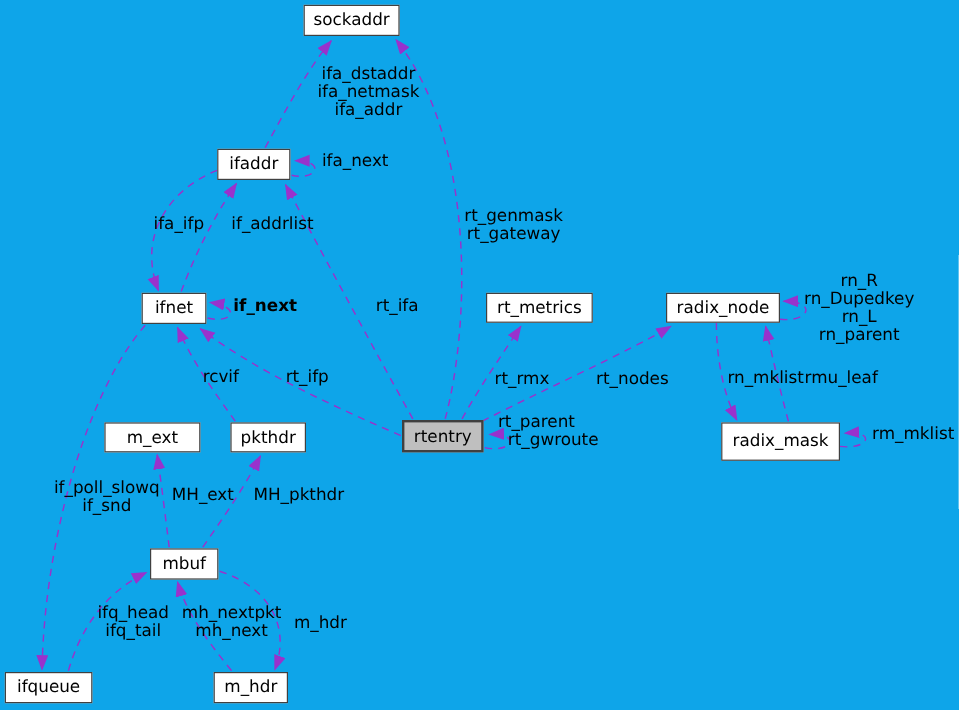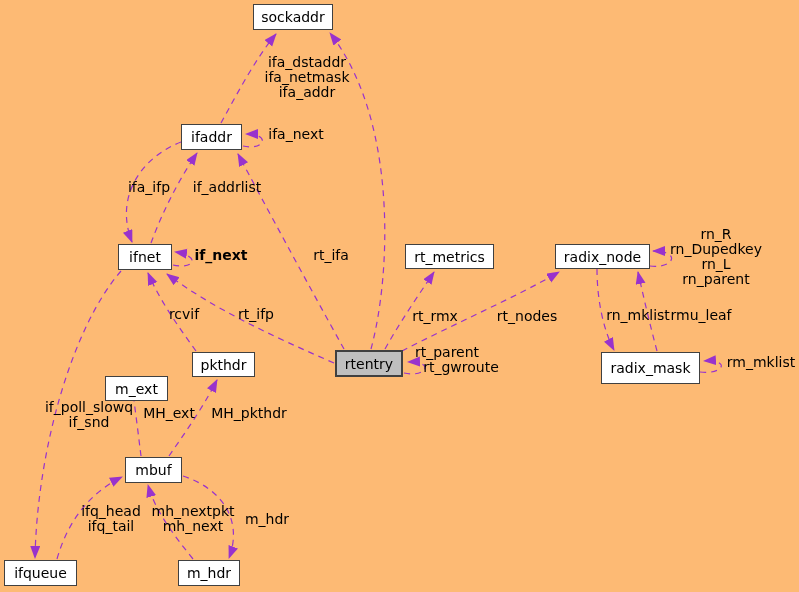--- a/index.html
+++ b/index.html
@@ -4,21 +4,21 @@
 <style>
   :root{
     --edge-color:#9932cc;
     --node-border:#404040;
     --node-fill:#ffffff;
     --highlight-fill:#bfbfbf;
     --text-color:#000000;
   }
   html,body{margin:0;padding:0;background:#fff;}
   .canvas{
-    position:relative;width:799px;height:592px;background:#fdba74;overflow:hidden;
+    position:relative;width:799px;height:592px;background:#0ea5e9;overflow:hidden;
     font-family:"DejaVu Sans","Liberation Sans",sans-serif;color:var(--text-color);
   }
   svg.edges{position:absolute;left:0;top:0;width:799px;height:592px;}
   svg.edges path.edge{
     fill:none;stroke:var(--edge-color);stroke-width:1.2;stroke-dasharray:6,5;
   }
   .node{
     position:absolute;box-sizing:border-box;border:1.4px solid var(--node-border);
     background:var(--node-fill);display:flex;align-items:center;justify-content:center;
     font-size:14px;line-height:1;white-space:nowrap;
@@ -64,35 +64,39 @@
     <path class="edge" d="M 169,456 C 184,434 201,411 217,380" marker-end="url(#arrowhead)"></path>
   </svg>
 
   <div class="node" style="left:253px;top:4px;width:80px;height:26px;">sockaddr</div>
   <div class="node" style="left:181px;top:124px;width:61px;height:26px;">ifaddr</div>
   <div class="node" style="left:118px;top:244px;width:54px;height:26px;">ifnet</div>
   <div class="node" style="left:555px;top:244px;width:95px;height:25px;">radix_node</div>
   <div class="node" style="left:405px;top:244px;width:89px;height:25px;">rt_metrics</div>
   <div class="node hl" style="left:335px;top:350px;width:68px;height:27px;">rtentry</div>
   <div class="node" style="left:601px;top:352px;width:99px;height:32px;">radix_mask</div>
-  <div class="node" style="left:105px;top:352px;width:63px;height:25px;margin-top:24px;">m_ext</div>
+  <div class="node" style="left:87px;top:352px;width:80px;height:25px;">m_ext</div>
   <div class="node" style="left:192px;top:352px;width:63px;height:25px;">pkthdr</div>
   <div class="node" style="left:125px;top:457px;width:57px;height:26px;">mbuf</div>
   <div class="node" style="left:4px;top:560px;width:73px;height:26px;">ifqueue</div>
   <div class="node" style="left:178px;top:560px;width:62px;height:26px;">m_hdr</div>
 
   <div class="elabel" style="left:307px;top:55px;">
     <div>ifa_dstaddr</div>
     <div>ifa_netmask</div>
     <div>ifa_addr</div>
   </div>
   <div class="elabel" style="left:296px;top:127px;">ifa_next</div>
   <div class="elabel" style="left:149px;top:180px;">ifa_ifp</div>
   <div class="elabel" style="left:227px;top:180px;">if_addrlist</div>
   <div class="elabel" style="left:221px;top:248px;font-weight:bold;">if_next</div>
+  <div class="elabel" style="left:428px;top:173px;">
+    <div>rt_genmask</div>
+    <div>rt_gateway</div>
+  </div>
   <div class="elabel" style="left:331px;top:248px;">rt_ifa</div>
   <div class="elabel" style="left:716px;top:227px;">
     <div>rn_R</div>
     <div>rn_Dupedkey</div>
     <div>rn_L</div>
     <div>rn_parent</div>
   </div>
   <div class="elabel" style="left:638px;top:308px;">rn_mklist</div>
   <div class="elabel" style="left:701px;top:308px;">rmu_leaf</div>
   <div class="elabel" style="left:435px;top:309px;">rt_rmx</div>

